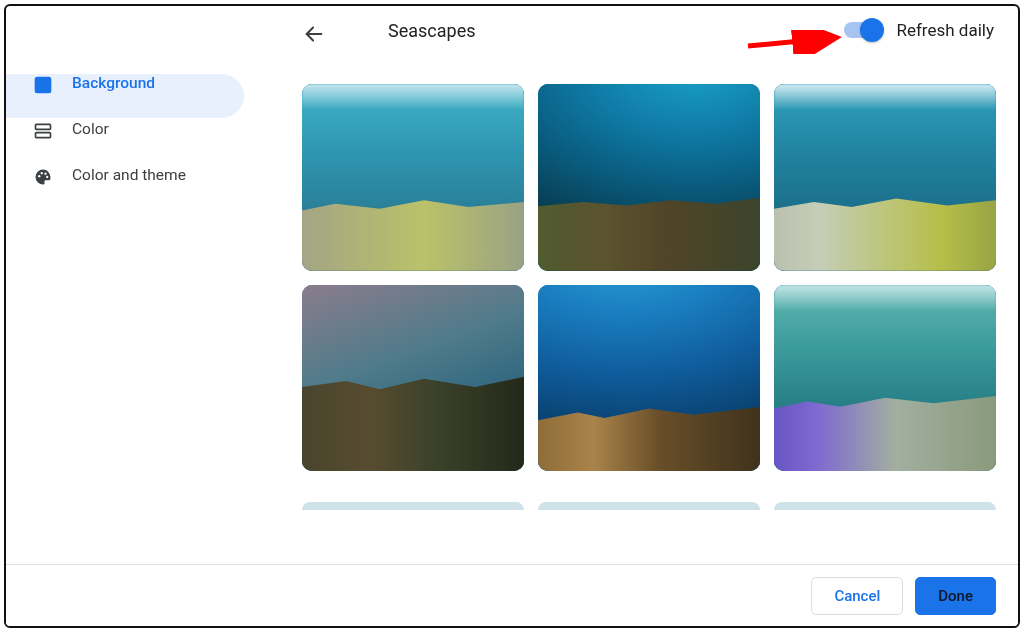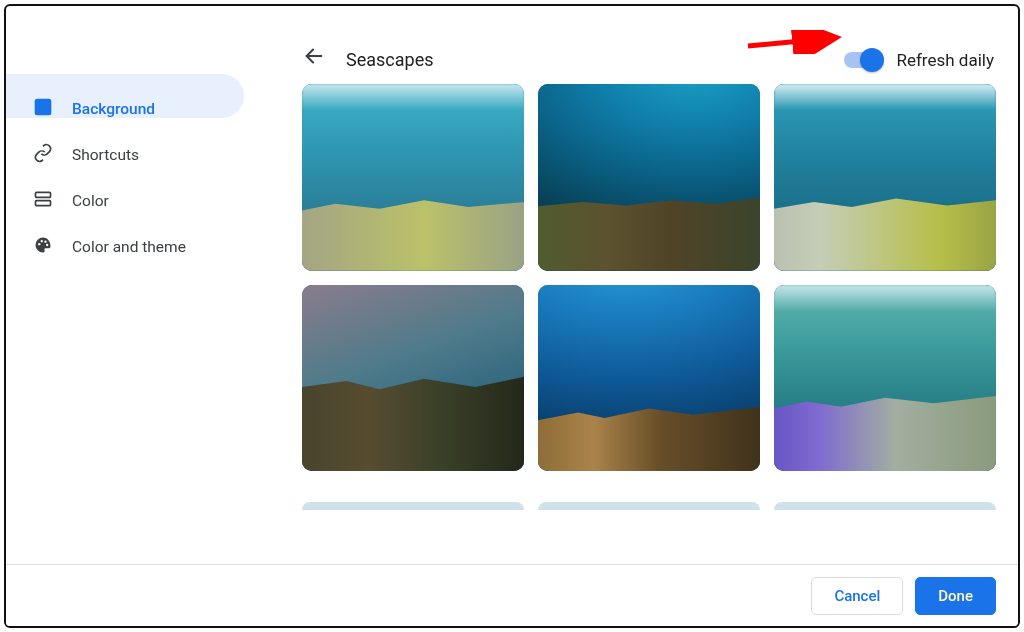--- a/index.html
+++ b/index.html
@@ -8,32 +8,32 @@
     position: absolute; left: 4px; top: 4px; width: 1016px; height: 624px;
     border: 2px solid #111; border-radius: 6px; background: #fff; overflow: hidden;
   }
 
   
   .sidebar {
     position: absolute; left: 0; top: 68px; width: 244px;
     display: flex; flex-direction: column; gap: 2px; padding: 0 6px 0 0;
   }
   .side-item {
-    display: flex; align-items: flex-end; gap: 18px;
+    display: flex; align-items: flex-start; gap: 18px;
     height: 44px; padding: 0 16px 0 26px; border-radius: 0 22px 22px 0;
     color: #3c4043; font-size: 15.5px; cursor: pointer;
   }
   .side-item.active { background: #e8f0fe; color: #1a73e8; font-weight: 500; }
   .side-item.active svg { stroke: #1a73e8; fill: #1a73e8; }
   .side-ico { width: 22px; height: 22px; display: flex; align-items: center; justify-content: center; }
 
   
   .header {
-    position: absolute; left: 294px; top: 20px; right: 24px; height: 44px;
-    display: flex; align-items: flex-end;
+    position: absolute; left: 294px; top: 14px; right: 24px; height: 44px;
+    display: flex; align-items: flex-start; gap: 42px;
   }
   .back-btn { width: 28px; height: 28px; display: flex; align-items: center; justify-content: center; cursor: pointer; margin-right: 18px; }
   .title { font-size: 18px; color: #202124; flex: 0 0 auto; }
   .spacer { flex: 1 1 auto; }
   .toggle-wrap { display: flex; align-items: center; gap: 14px; }
   .toggle {
     position: relative; width: 38px; height: 16px; background: #a7c3f2; border-radius: 10px; cursor: pointer;
   }
   .toggle .knob {
     position: absolute; right: -2px; top: -4px; width: 24px; height: 24px; border-radius: 50%;
@@ -81,21 +81,21 @@
   .thumb.c6 .surf { opacity:.85; }
 
   
   .footer {
     position: absolute; left: 0; right: 0; bottom: 0; height: 62px;
     border-top: 1px solid #e0e0e0; display: flex; align-items: center; justify-content: flex-end;
     gap: 12px; padding: 0 22px; background: #fff;
   }
   .btn { height: 38px; padding: 0 22px; border-radius: 5px; font-size: 15px; font-weight: 500; display: flex; align-items: center; cursor: pointer; }
   .btn.secondary { background: #fff; border: 1px solid #d9dce0; color: #1a73e8; }
-  .btn.primary { background: #1a73e8; border: 1px solid #1a73e8; color: #fef9c3; }
+  .btn.primary { background: #1a73e8; border: 1px solid #1a73e8; color: #0f172a; }
 
   
   .peek {
     position: absolute; left: 296px; right: 22px; top: 496px; height: 8px;
     display: grid; grid-template-columns: repeat(3,1fr); gap: 14px;
   }
   .peek > div { background: #cfe2ea; border-radius: 10px 10px 0 0; }
 </style>
 </head>
 <body>
@@ -105,29 +105,20 @@
   <nav class="sidebar">
     <div class="side-item active">
       <span class="side-ico">
         <svg width="20" height="20" viewBox="0 0 24 24" fill="none" stroke="#1a73e8" stroke-width="2">
           <rect x="3" y="3" width="18" height="18" rx="2"></rect>
           <circle cx="9" cy="9" r="2" fill="#1a73e8" stroke="none"></circle>
           <path d="M21 17l-5-5-8 8"></path>
         </svg>
       </span>
       <span>Background</span>
-    </div>
-    <div class="side-item">
-      <span class="side-ico">
-        <svg width="20" height="20" viewBox="0 0 24 24" fill="none" stroke="#3c4043" stroke-width="2">
-          <path d="M10 13a5 5 0 0 0 7 0l3-3a5 5 0 0 0-7-7l-1 1"></path>
-          <path d="M14 11a5 5 0 0 0-7 0l-3 3a5 5 0 0 0 7 7l1-1"></path>
-        </svg>
-      </span>
-      <span>Shortcuts</span>
     </div>
     <div class="side-item">
       <span class="side-ico">
         <svg width="20" height="20" viewBox="0 0 24 24" fill="none" stroke="#3c4043" stroke-width="2">
           <rect x="3" y="4" width="18" height="6" rx="1"></rect>
           <rect x="3" y="14" width="18" height="6" rx="1"></rect>
         </svg>
       </span>
       <span>Color</span>
     </div>

